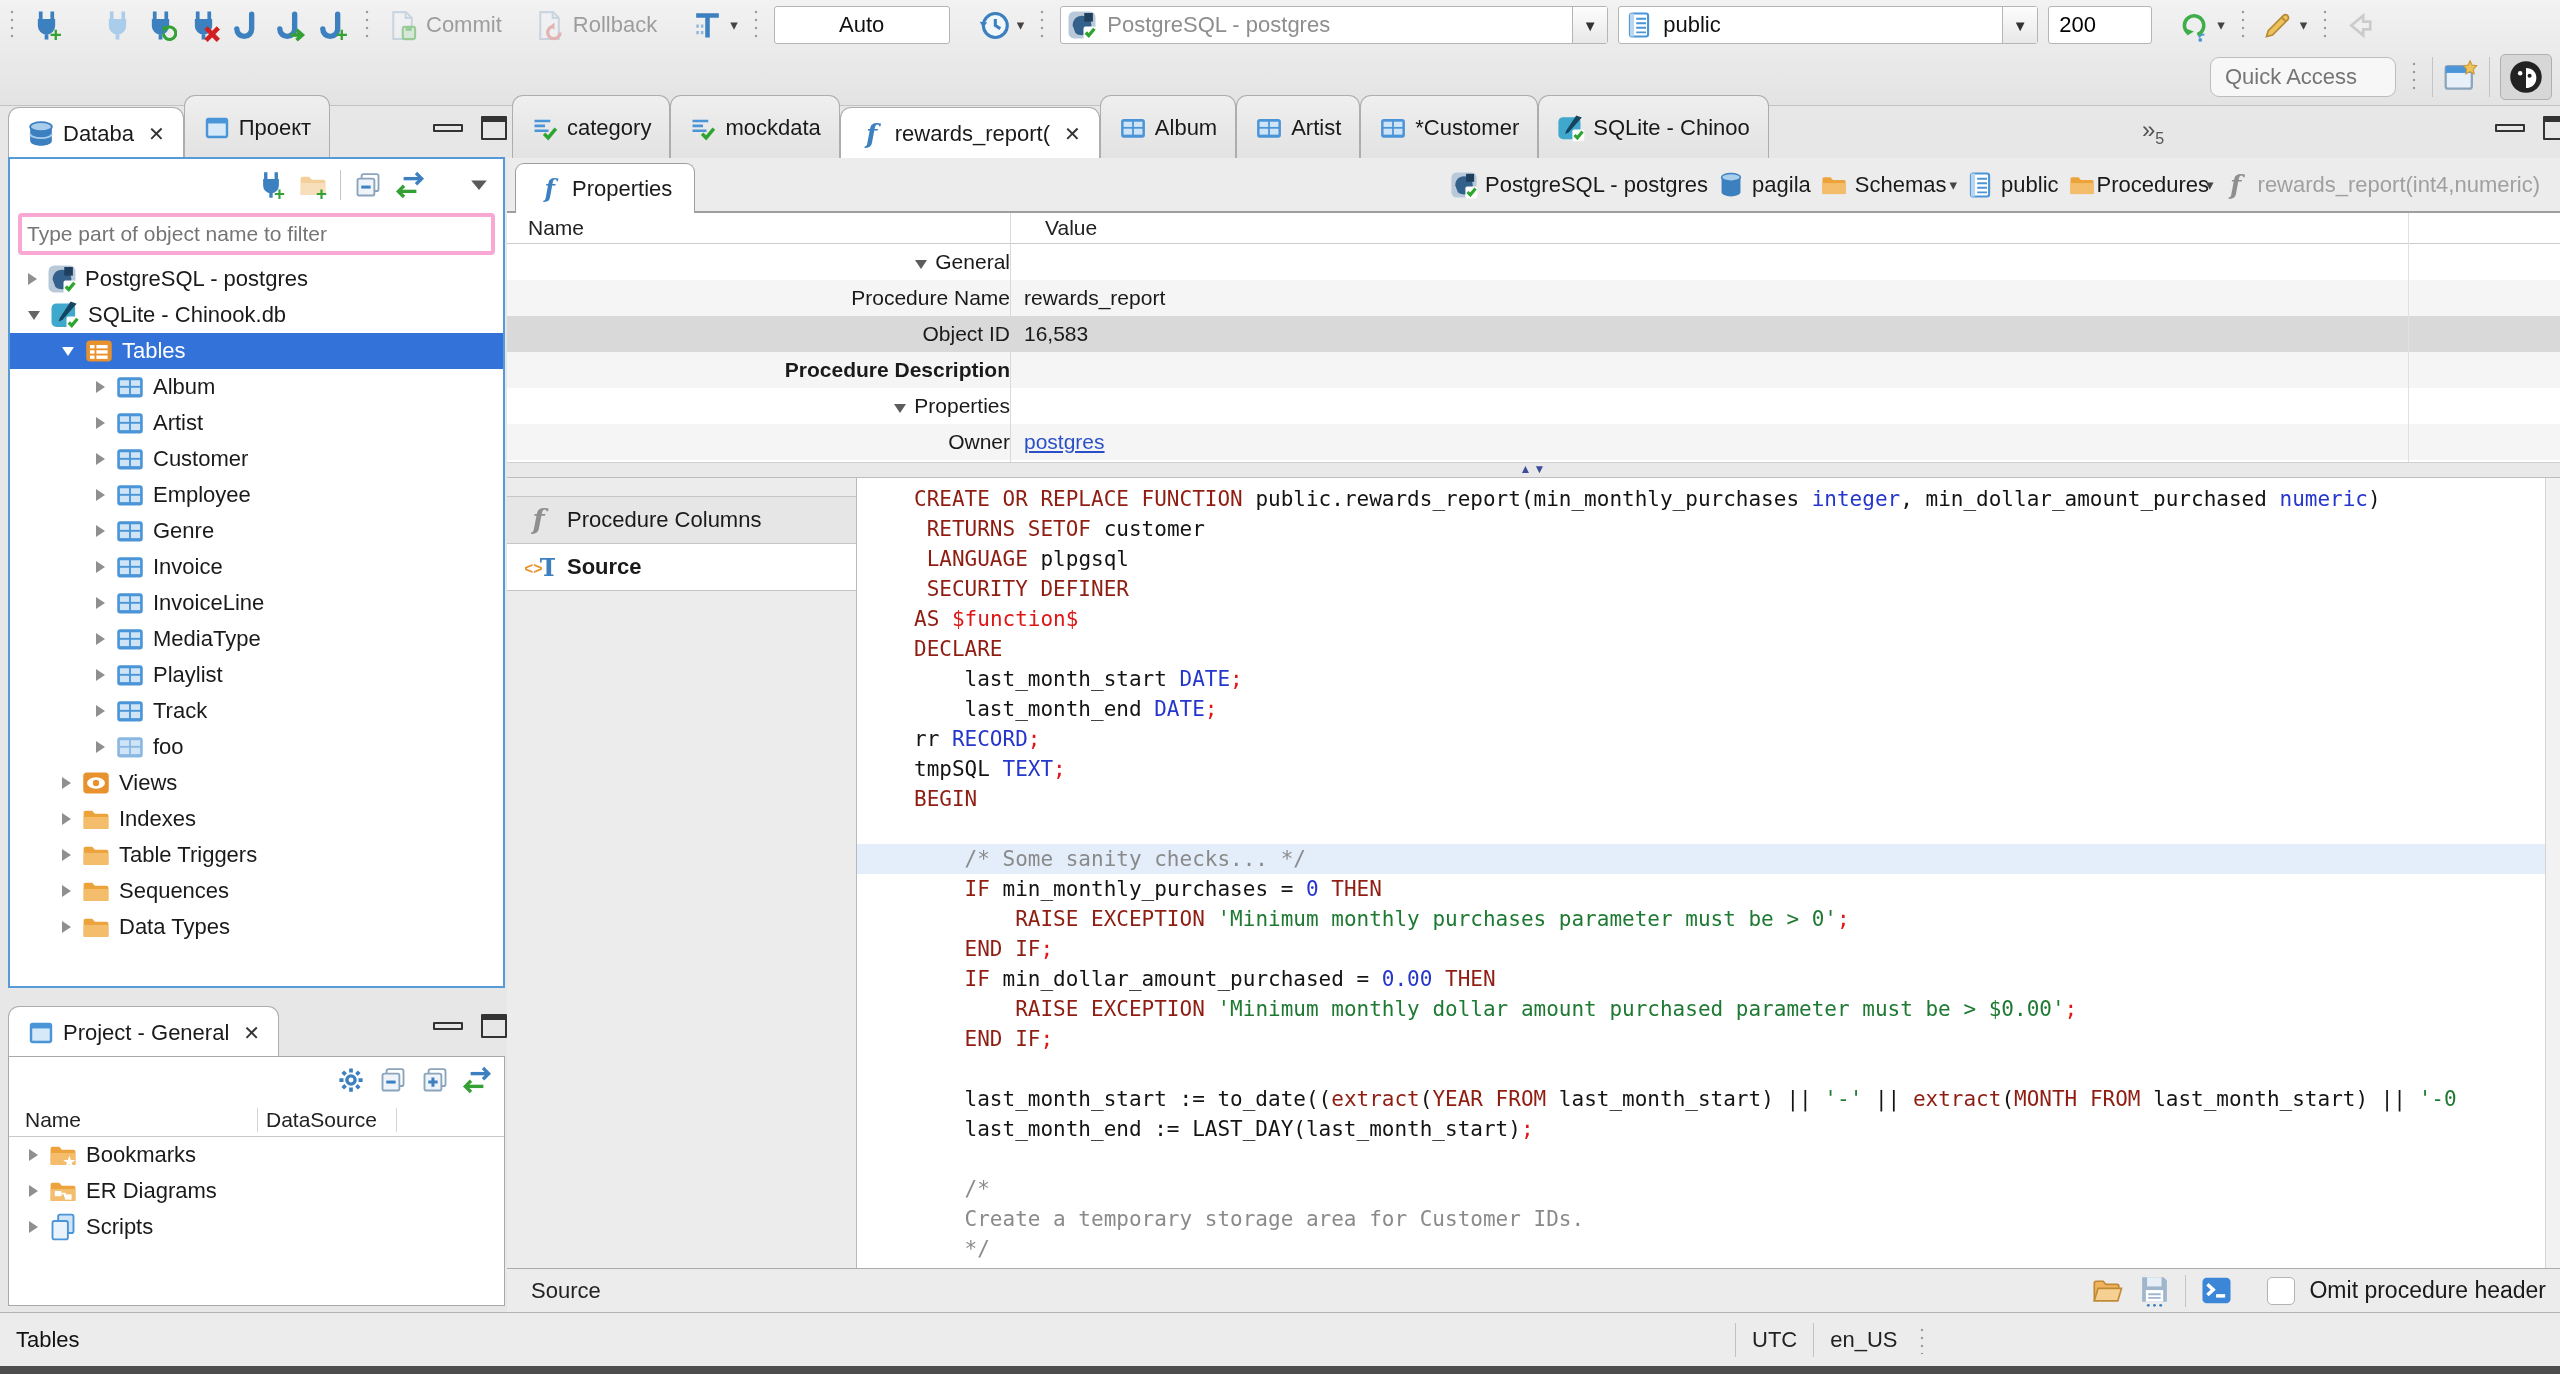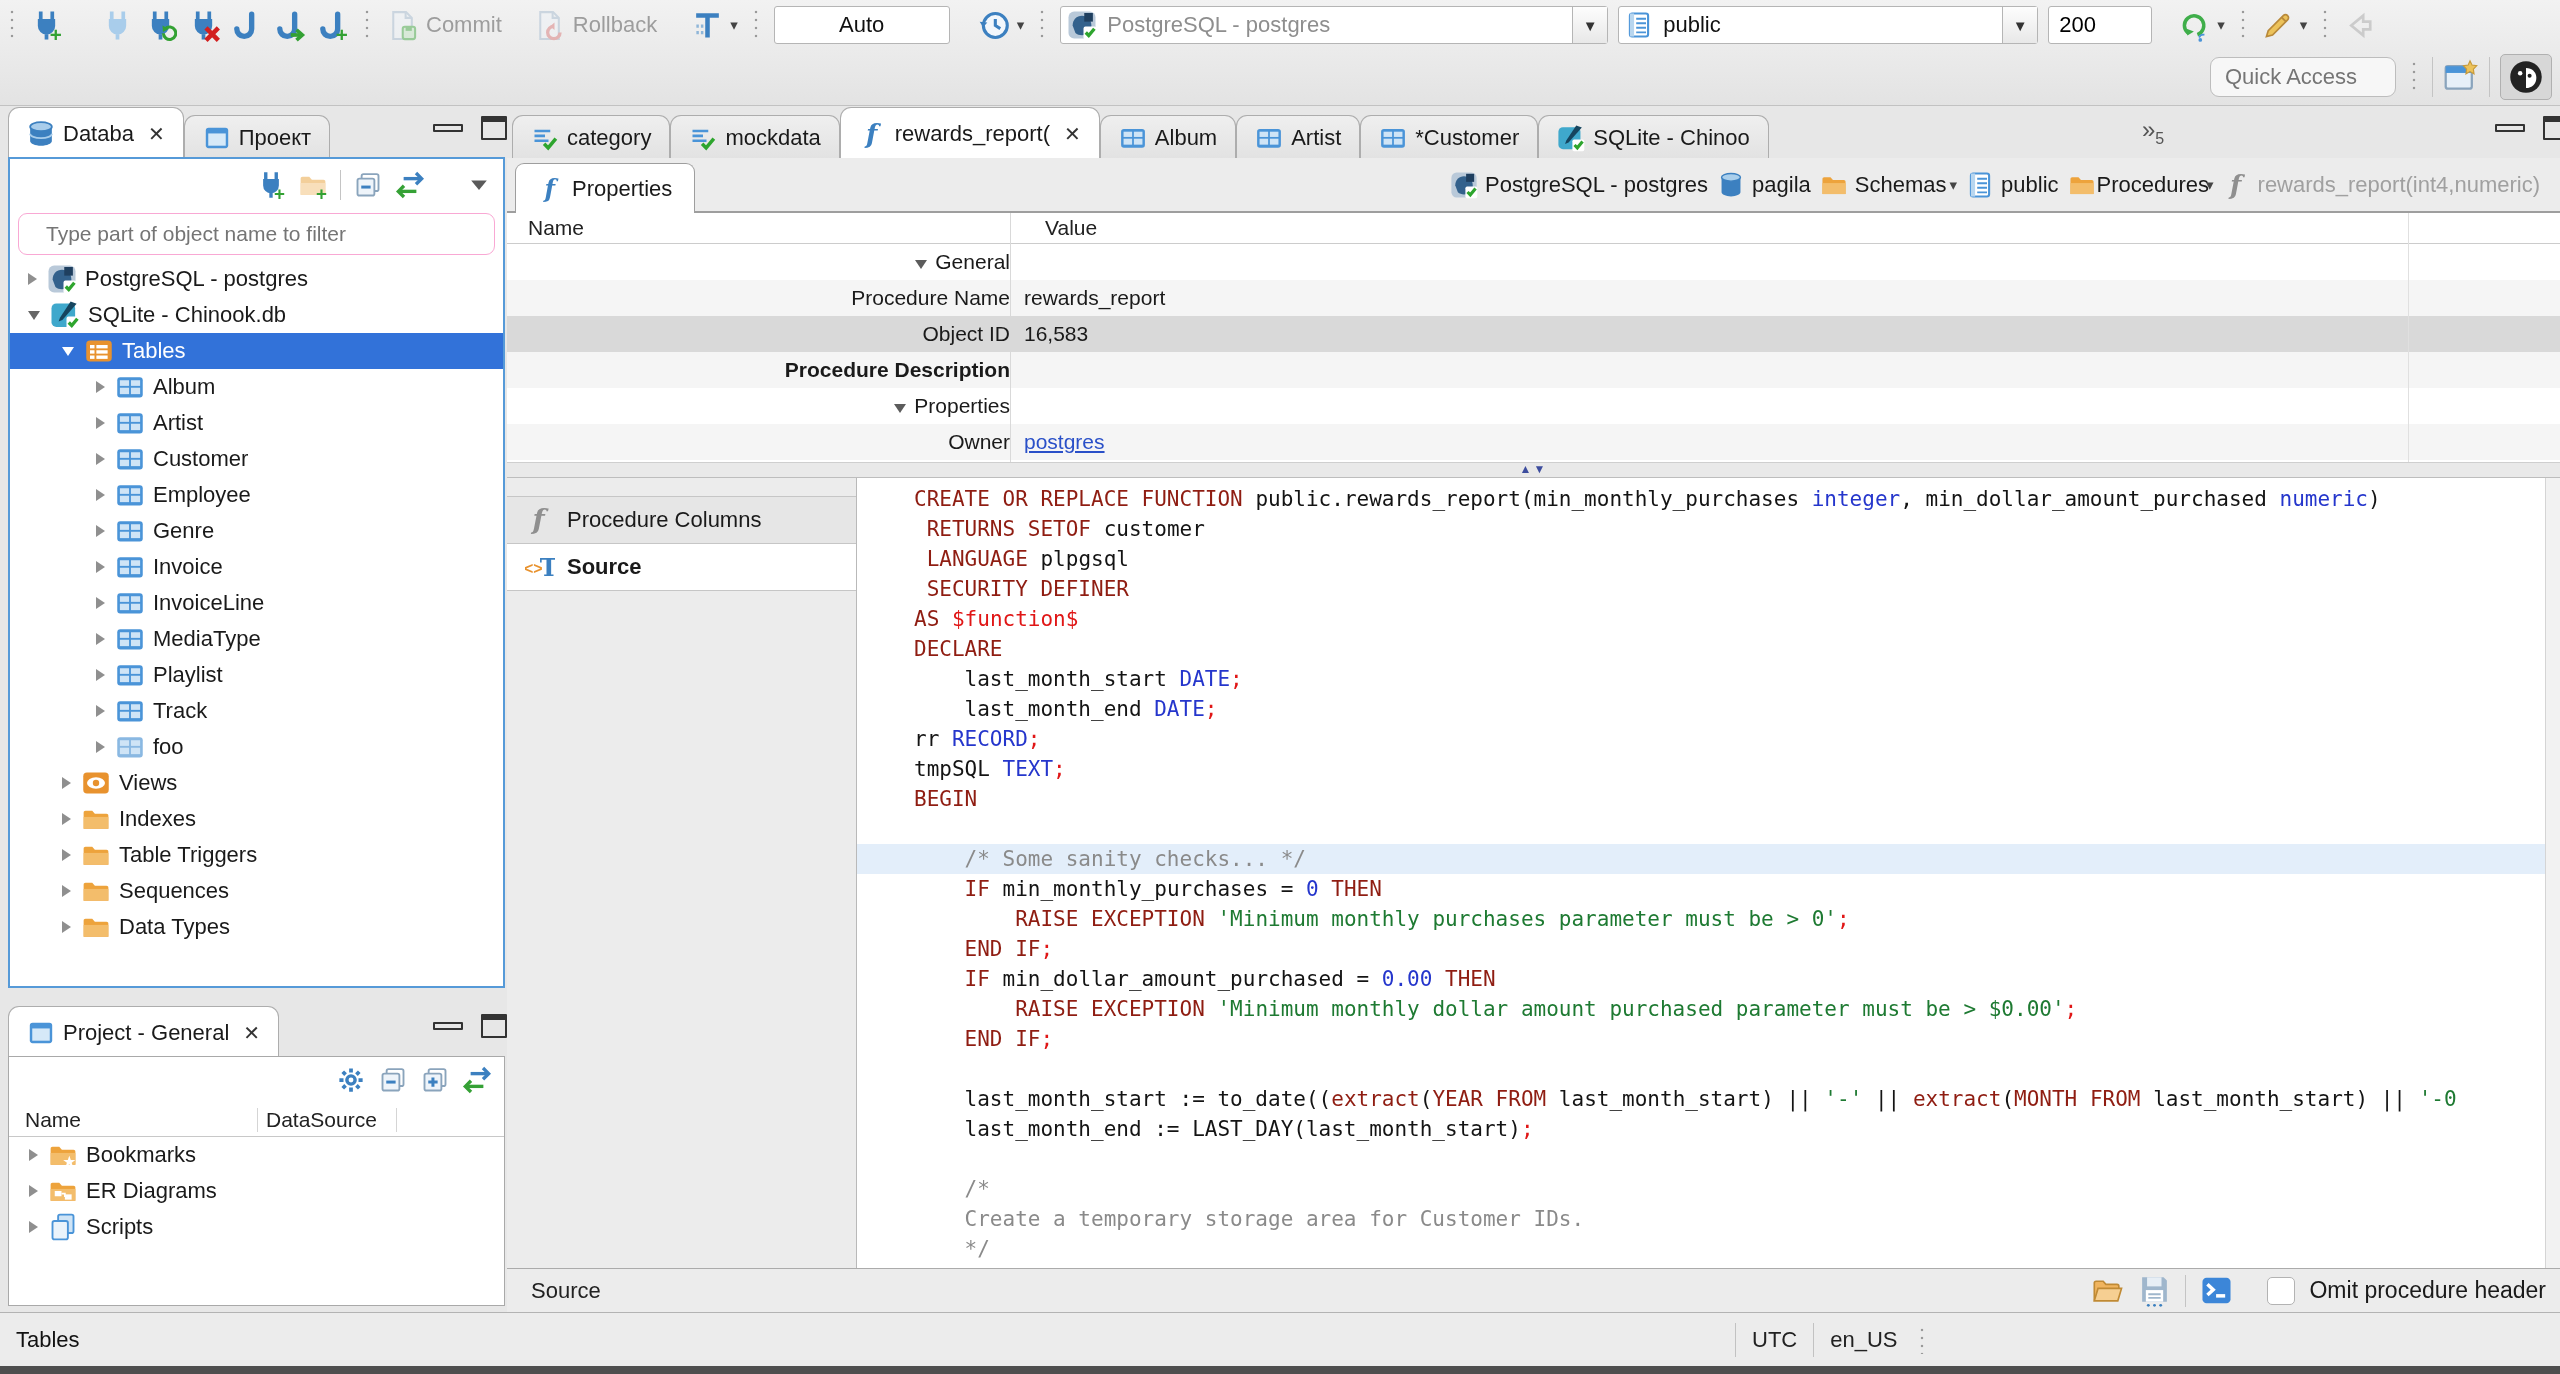--- a/index.html
+++ b/index.html
@@ -21,37 +21,37 @@
   .field{height:38px;background:#fff;border:1px solid #b5b5b5;border-radius:3px;font-size:22px;padding:0 10px;box-sizing:border-box;font-family:"Liberation Sans",sans-serif;}
   .chrome-right{position:absolute;right:8px;top:54px;height:46px;display:flex;align-items:center;gap:10px;}
   .qa{width:186px;height:40px;border:1px solid #bdbdbd;border-radius:9px;background:#f7f7f7;font-size:22px;color:#a8a8a8;padding:0 14px;box-sizing:border-box;font-family:"Liberation Sans",sans-serif;}
   .vline{width:1px;height:40px;background:#c4c4c4;}
   .persp{width:36px;height:36px;}
   .persp svg{width:100%;height:100%;}
   .dogbox{width:50px;height:44px;border:1px solid #b0b0b0;border-radius:5px;background:#d7d7d7;display:flex;align-items:center;justify-content:center;}
   .dogbox svg{width:36px;height:36px;}
   
   .tabrow{position:absolute;top:105px;height:54px;display:flex;align-items:flex-end;}
-  .ctab{height:44px;display:flex;align-items:center;gap:8px;padding:0 18px;border:1px solid #adadad;border-bottom:none;
+  .ctab{height:64px;display:flex;align-items:center;gap:8px;padding:0 18px;border:1px solid #adadad;border-bottom:none;
         border-radius:11px 11px 0 0;background:linear-gradient(#efefef,#e2e2e2);font-size:22px;white-space:nowrap;box-sizing:border-box;}
   .ctab.active{background:#fff;height:52px;}
   .ctab .ticon{width:28px;height:28px;}
   .ctab .ticon svg{width:100%;height:100%;}
   .ctab .x{font-size:20px;color:#333;margin-left:6px;}
   .winbtns{display:flex;gap:18px;align-items:center;margin:0 0 14px 18px;}
   .wmin{width:26px;height:4px;border:2px solid #333;border-radius:1px;}
   .wmax{width:22px;height:16px;border:2px solid #333;border-top:6px solid #333;border-radius:1px;}
   .overflow5{font-size:24px;color:#555;margin:0 0 10px 14px;}
   .overflow5 sub{font-size:16px;}
   
   .dbpanel{position:absolute;left:8px;top:157px;width:497px;height:831px;background:#fff;border:2px solid #569ad8;box-sizing:border-box;}
   .ptoolbar{height:52px;display:flex;align-items:center;justify-content:flex-end;gap:12px;padding-right:12px;border-bottom:0;}
   .ptoolbar .tico{width:30px;height:30px;}
   .filter{margin:2px 8px 6px 8px;}
-  .filter input{width:477px;height:42px;border:1px solid #f9a8d4;border-radius:9px;font-size:21px;padding:0 27px;color:#333;box-sizing:border-box;font-family:"Liberation Sans",sans-serif;}
+  .filter input{width:477px;height:42px;border:4px solid #f9a8d4;border-radius:4px;font-size:21px;padding:0 5px;color:#333;box-sizing:border-box;font-family:"Liberation Sans",sans-serif;}
   .tree{font-size:22px;}
   .trow{height:36px;display:flex;align-items:center;white-space:nowrap;}
   .trow.sel{background:#3272d9;color:#fff;}
   .arr{width:0;height:0;flex:0 0 auto;}
   .arr.r{border-left:9px solid #8f8f8f;border-top:6px solid transparent;border-bottom:6px solid transparent;}
   .arr.d{border-top:9px solid #666;border-left:6px solid transparent;border-right:6px solid transparent;}
   .trow.sel .arr.d{border-top-color:#fff;}
   .nicon{width:30px;height:30px;margin:0 8px 0 10px;flex:0 0 auto;}
   .nicon svg{width:100%;height:100%;}
   .projpanel{position:absolute;left:8px;top:1056px;width:497px;height:250px;background:#fff;border:1px solid #a9a9a9;box-sizing:border-box;}

